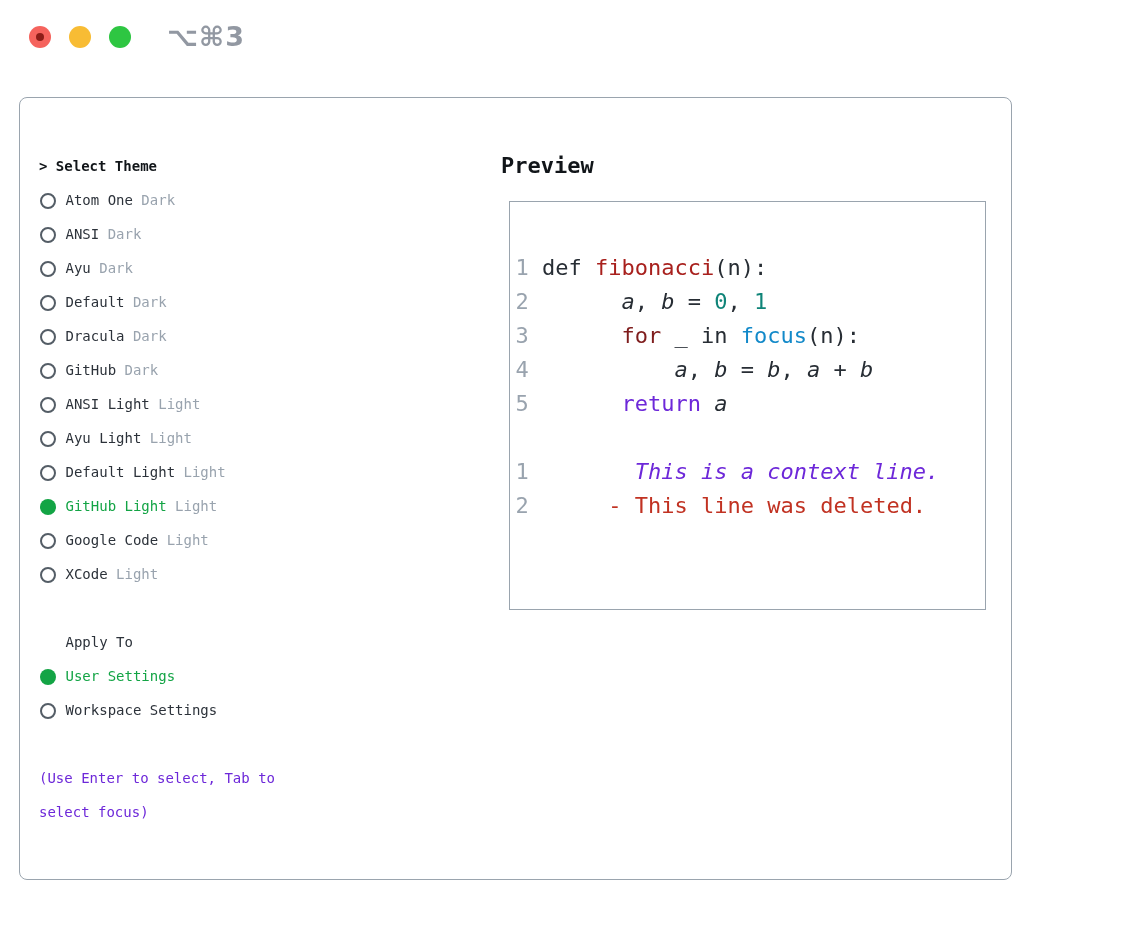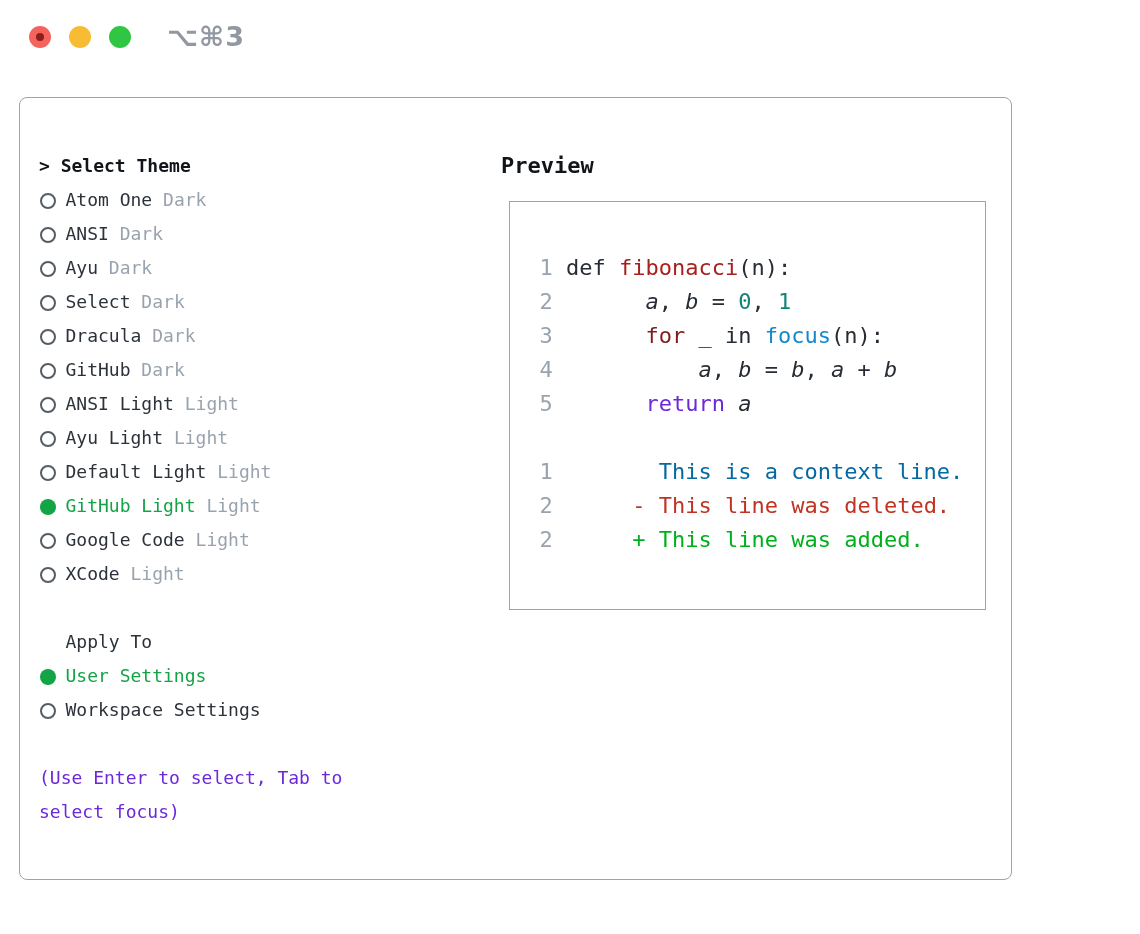--- a/index.html
+++ b/index.html
@@ -17,42 +17,42 @@
   .shortcut{
     position:absolute;left:167px;top:21px;height:32px;line-height:32px;
     font-family:"DejaVu Sans","Liberation Sans",sans-serif;
     font-size:27px;font-weight:600;color:#9298a2;letter-spacing:1px;
   }
   
   .panel{
     position:absolute;left:19px;top:97px;width:993px;height:783px;
     border:1.5px solid #9aa4ae;border-radius:8px;background:#ffffff;box-sizing:border-box;
   }
-  .row{height:34px;line-height:34px;font-size:18px;white-space:pre;color:#2c323a;position:relative;}
+  .row{height:34px;line-height:34px;font-size:14px;white-space:pre;color:#2c323a;position:relative;}
   .row.header{font-weight:bold;color:#111519;}
   .row .lbl{color:#2c323a;}
   .row.selected .lbl{color:#13a445;}
   .row .suffix{color:#99a3ae;}
   .row .mkwrap{display:inline-block;width:26.5px;height:34px;position:relative;vertical-align:top;}
   .mk{position:absolute;left:1px;top:10px;width:12px;height:12px;border:2px solid #545d66;border-radius:50%;box-sizing:content-box;}
   .mk.sel{border:none;width:16px;height:16px;background:#13a445;}
   #theme-list{position:absolute;left:19px;top:51px;}
   #apply-list{position:absolute;left:19px;top:527px;}
   #help-text{position:absolute;left:19px;top:663px;}
   #help-text .row{color:#6d28d9;}
   
   .preview-title{
     position:absolute;left:481px;top:51px;height:34px;line-height:34px;
     font-size:22px;font-weight:bold;color:#111519;white-space:pre;
   }
   .preview-box{
     position:absolute;left:489px;top:103px;width:477px;height:409px;
     border:1.5px solid #9aa4ae;background:#ffffff;box-sizing:border-box;
   }
-  .code-stack{position:absolute;left:5.5px;top:49px;margin-left:24px;}
+  .code-stack{position:absolute;left:5.5px;top:49px;}
   .code-row{height:34px;line-height:34px;font-size:22px;white-space:pre;}
   .seg-var{font-style:italic;}
 </style>
 </head>
 <body>
 
 <div class="screen">
 
   <div class="traffic red">
     <span class="dot"></span>
@@ -61,21 +61,21 @@
   <div class="traffic green"></div>
   <div class="shortcut">⌥⌘3</div>
 
   <div class="panel">
 
     <div id="theme-list">
         <div class="row header">&gt; Select Theme</div>
         <div class="row"><span class="mkwrap"><span class="mk"></span></span><span class="lbl">Atom One</span><span class="suffix"> Dark</span></div>
         <div class="row"><span class="mkwrap"><span class="mk"></span></span><span class="lbl">ANSI</span><span class="suffix"> Dark</span></div>
         <div class="row"><span class="mkwrap"><span class="mk"></span></span><span class="lbl">Ayu</span><span class="suffix"> Dark</span></div>
-        <div class="row"><span class="mkwrap"><span class="mk"></span></span><span class="lbl">Select</span><span class="suffix"> Dark</span></div>
+        <div class="row"><span class="mkwrap"><span class="mk"></span></span><span class="lbl">Default</span><span class="suffix"> Dark</span></div>
         <div class="row"><span class="mkwrap"><span class="mk"></span></span><span class="lbl">Dracula</span><span class="suffix"> Dark</span></div>
         <div class="row"><span class="mkwrap"><span class="mk"></span></span><span class="lbl">GitHub</span><span class="suffix"> Dark</span></div>
         <div class="row"><span class="mkwrap"><span class="mk"></span></span><span class="lbl">ANSI Light</span><span class="suffix"> Light</span></div>
         <div class="row"><span class="mkwrap"><span class="mk"></span></span><span class="lbl">Ayu Light</span><span class="suffix"> Light</span></div>
         <div class="row"><span class="mkwrap"><span class="mk"></span></span><span class="lbl">Default Light</span><span class="suffix"> Light</span></div>
         <div class="row selected"><span class="mkwrap"><span class="mk sel"></span></span><span class="lbl">GitHub Light</span><span class="suffix"> Light</span></div>
         <div class="row"><span class="mkwrap"><span class="mk"></span></span><span class="lbl">Google Code</span><span class="suffix"> Light</span></div>
         <div class="row"><span class="mkwrap"><span class="mk"></span></span><span class="lbl">XCode</span><span class="suffix"> Light</span></div>
       </div>
     <div id="apply-list">
@@ -92,20 +92,19 @@
     <div class="preview-title">Preview</div>
 
     <div class="preview-box">
       <div class="code-stack" id="code-stack">
           <div class="code-row"><span style="color: rgb(153, 163, 174);">1 </span><span style="color: rgb(39, 45, 52);">def </span><span style="color: rgb(168, 32, 29);">fibonacci</span><span style="color: rgb(39, 45, 52);">(n):</span></div>
           <div class="code-row"><span style="color: rgb(153, 163, 174);">2</span><span style="color: rgb(39, 45, 52);">       </span><span class="seg-var" style="color: rgb(39, 45, 52);">a</span><span style="color: rgb(39, 45, 52);">, </span><span class="seg-var" style="color: rgb(39, 45, 52);">b</span><span style="color: rgb(39, 45, 52);"> = </span><span style="color: rgb(15, 132, 120);">0</span><span style="color: rgb(39, 45, 52);">, </span><span style="color: rgb(15, 132, 120);">1</span></div>
           <div class="code-row"><span style="color: rgb(153, 163, 174);">3</span><span style="color: #7f1d1d;">       for </span><span class="seg-var" style="color: rgb(39, 45, 52);">_</span><span style="color: rgb(39, 45, 52);"> in </span><span style="color: rgb(18, 137, 201);">focus</span><span style="color: rgb(39, 45, 52);">(n):</span></div>
           <div class="code-row"><span style="color: rgb(153, 163, 174);">4</span><span style="color: rgb(39, 45, 52);">           </span><span class="seg-var" style="color: rgb(39, 45, 52);">a</span><span style="color: rgb(39, 45, 52);">, </span><span class="seg-var" style="color: rgb(39, 45, 52);">b</span><span style="color: rgb(39, 45, 52);"> = </span><span class="seg-var" style="color: rgb(39, 45, 52);">b</span><span style="color: rgb(39, 45, 52);">, </span><span class="seg-var" style="color: rgb(39, 45, 52);">a</span><span style="color: rgb(39, 45, 52);"> + </span><span class="seg-var" style="color: rgb(39, 45, 52);">b</span></div>
           <div class="code-row"><span style="color: rgb(153, 163, 174);">5</span><span style="color: #6d28d9;">       return </span><span class="seg-var" style="color: rgb(39, 45, 52);">a</span></div>
           <div class="code-row">&nbsp;</div>
-          <div class="code-row"><span style="color: rgb(153, 163, 174);">1</span><span style="color: #0369a1;">        This is a context line.</span></div>
+          <div class="code-row"><span style="color: rgb(153, 163, 174);">1</span><span style="color: #6d28d9; font-style: italic;">        This is a context line.</span></div>
           <div class="code-row"><span style="color: rgb(153, 163, 174);">2</span><span style="color: rgb(39, 45, 52);">      </span><span style="color: rgb(193, 50, 34);">- This line was deleted.</span></div>
-          <div class="code-row"><span style="color: rgb(153, 163, 174);">2</span><span style="color: rgb(39, 45, 52);">      </span><span style="color: rgb(0, 176, 27);">+ This line was added.</span></div>
         </div>
     </div>
 
   </div>
 </div>
 
 </body></html>

